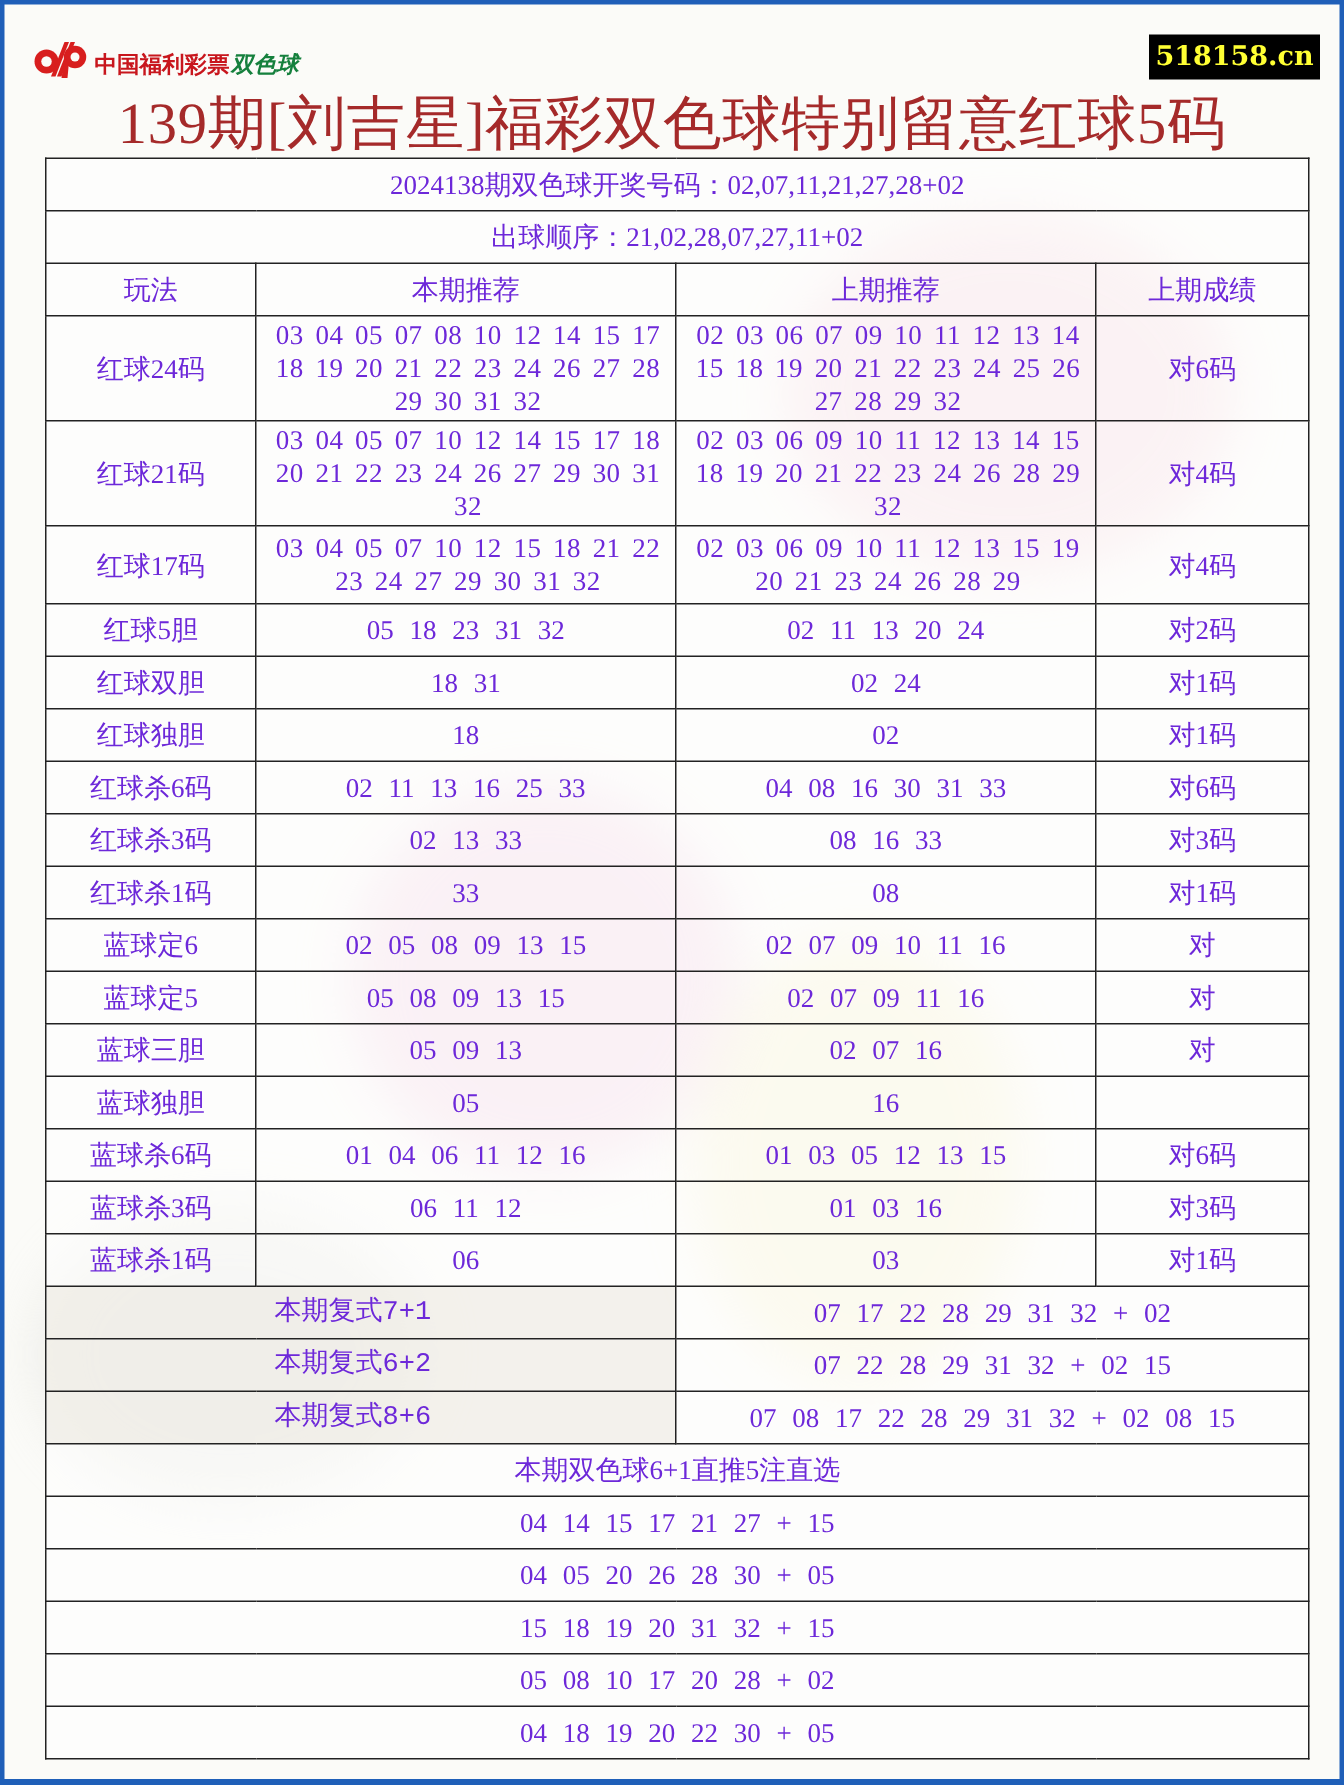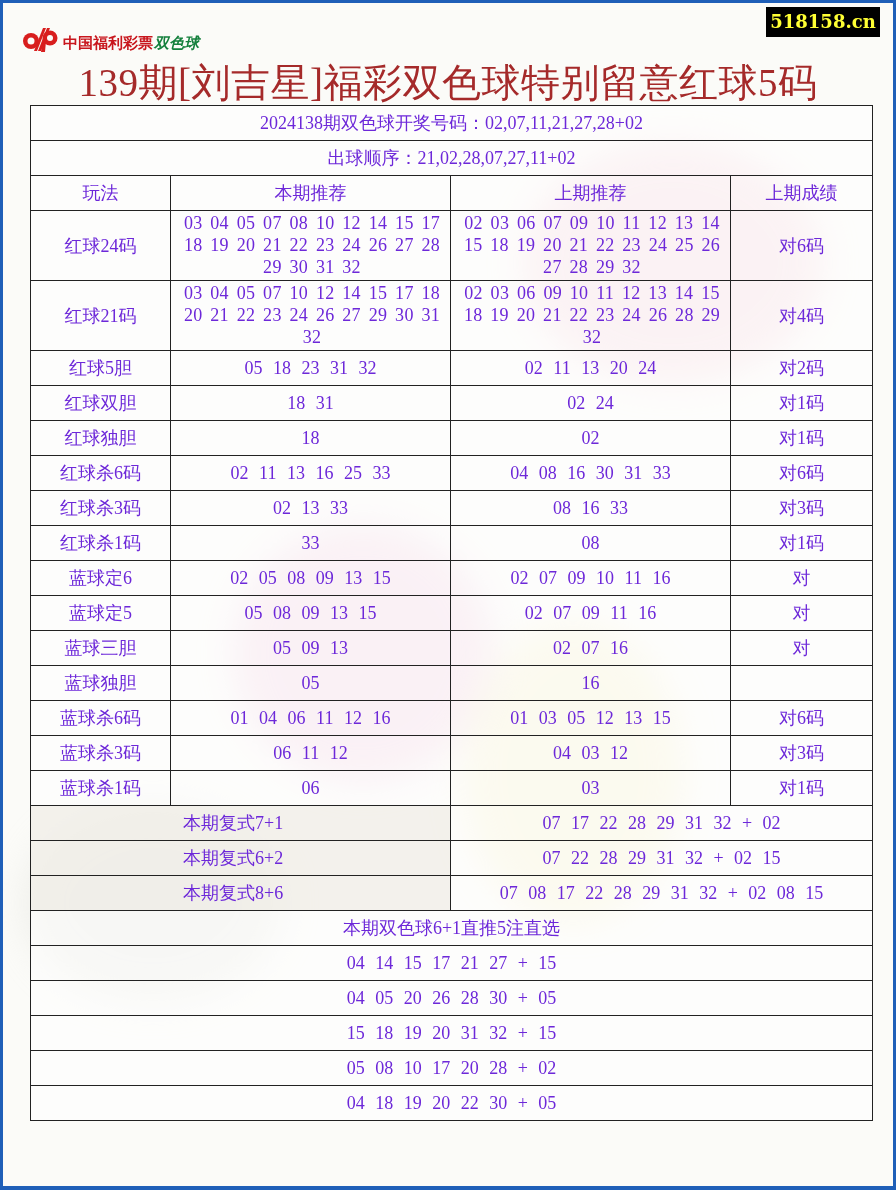--- a/index.html
+++ b/index.html
@@ -22,21 +22,21 @@
   .logo-mark { width:38px; height:28px; position:relative; }
   .logo-text-a {
     font-family:"DejaVu Sans","Liberation Sans",sans-serif; font-weight:bold;
     font-size:15px; color:#c8161d; margin-left:4px; letter-spacing:0;
   }
   .logo-text-b {
     font-family:"DejaVu Sans","Liberation Sans",sans-serif; font-weight:bold; font-style:italic;
     font-size:15px; color:#15803d; margin-left:1px;
   }
   .site-badge {
-    position:absolute; left:763px; top:4px; width:114px; height:30px;
+    position:absolute; left:763px; top:20px; width:114px; height:30px;
     background:#000; color:#ffff33;
     font-family:"DejaVu Serif","Liberation Serif",serif; font-weight:bold;
     font-size:18px; line-height:30px; text-align:center;
   }
   .title {
     position:absolute; left:0; top:55px; width:890px; text-align:center;
     font-family:"Liberation Serif","DejaVu Serif",serif;
     font-size:39px; color:#a52a2a; line-height:50px; letter-spacing:0.5px;
   }
   table.main {
@@ -49,21 +49,21 @@
   table.main td {
     border:1.2px solid #222; text-align:center; padding:0; height:34px;
     line-height:22px; overflow:hidden;
   }
   td.nums-multi {
     text-align:center; padding:1px 0 2px 3px !important;
     word-spacing:3px; letter-spacing:0.3px; font-size:18px; line-height:22.5px;
   }
   td.nums { word-spacing:6px; }
   td.fushi-label { text-align:left !important; padding-left:152px !important; }
-  .shade { background:rgba(235,232,222,0.55); }
+  .shade { background:rgba(235,232,222,0.55);font-family:Liberation Mono, monospace; }
 </style>
 </head>
 <body>
 
 <div class="frame">
 
   <div class="bg-flower" style="left:520px;top:140px;width:300px;height:240px;background:#f0b8c8;"></div>
   <div class="bg-flower" style="left:230px;top:520px;width:260px;height:260px;background:#e8b0d0;"></div>
   <div class="bg-flower" style="left:460px;top:620px;width:220px;height:300px;background:#f2e6a8;"></div>
   <div class="bg-flower" style="left:20px;top:800px;width:260px;height:200px;background:#d8d8d0;"></div>
@@ -112,20 +112,26 @@
       <td class="nums-multi">03 04 05 07 08 10 12 14 15 17 18 19 20 21 22 23 24 26 27 28 29 30 31 32</td>
       <td class="nums-multi">02 03 06 07 09 10 11 12 13 14 15 18 19 20 21 22 23 24 25 26 27 28 29 32</td>
       <td>对6码</td>
     </tr>
     <tr style="height:70px">
       <td>红球21码</td>
       <td class="nums-multi">03 04 05 07 10 12 14 15 17 18 20 21 22 23 24 26 27 29 30 31 32</td>
       <td class="nums-multi">02 03 06 09 10 11 12 13 14 15 18 19 20 21 22 23 24 26 28 29 32</td>
       <td>对4码</td>
     </tr>
+    <tr style="height:52px">
+      <td>红球17码</td>
+      <td class="nums-multi">03 04 05 07 10 12 15 18 21 22 23 24 27 29 30 31 32</td>
+      <td class="nums-multi">02 03 06 09 10 11 12 13 15 19 20 21 23 24 26 28 29</td>
+      <td>对4码</td>
+    </tr>
 
     <tr>
       <td>红球5胆</td>
       <td class="nums">05 18 23 31 32</td>
       <td class="nums">02 11 13 20 24</td>
       <td>对2码</td>
     </tr>
     <tr>
       <td>红球双胆</td>
       <td class="nums">18 31</td>
@@ -182,21 +188,21 @@
     </tr>
     <tr>
       <td>蓝球杀6码</td>
       <td class="nums">01 04 06 11 12 16</td>
       <td class="nums">01 03 05 12 13 15</td>
       <td>对6码</td>
     </tr>
     <tr>
       <td>蓝球杀3码</td>
       <td class="nums">06 11 12</td>
-      <td class="nums">04 03 12</td>
+      <td class="nums">01 03 16</td>
       <td>对3码</td>
     </tr>
     <tr>
       <td>蓝球杀1码</td>
       <td class="nums">06</td>
       <td class="nums">03</td>
       <td>对1码</td>
     </tr>
 
     <tr>

